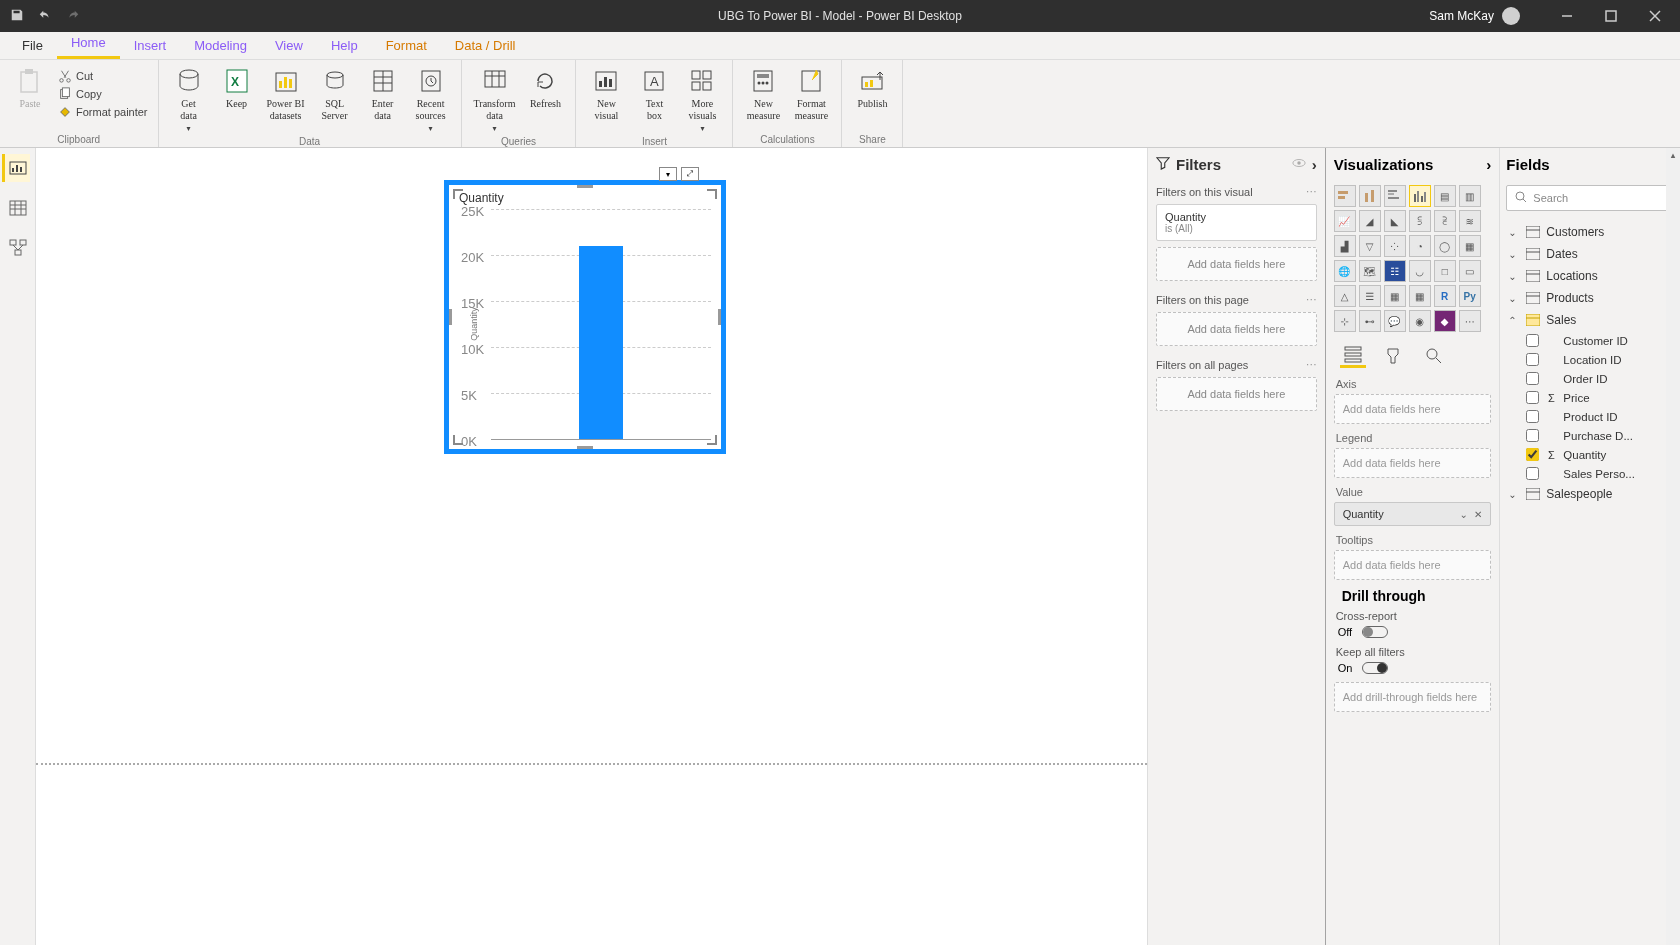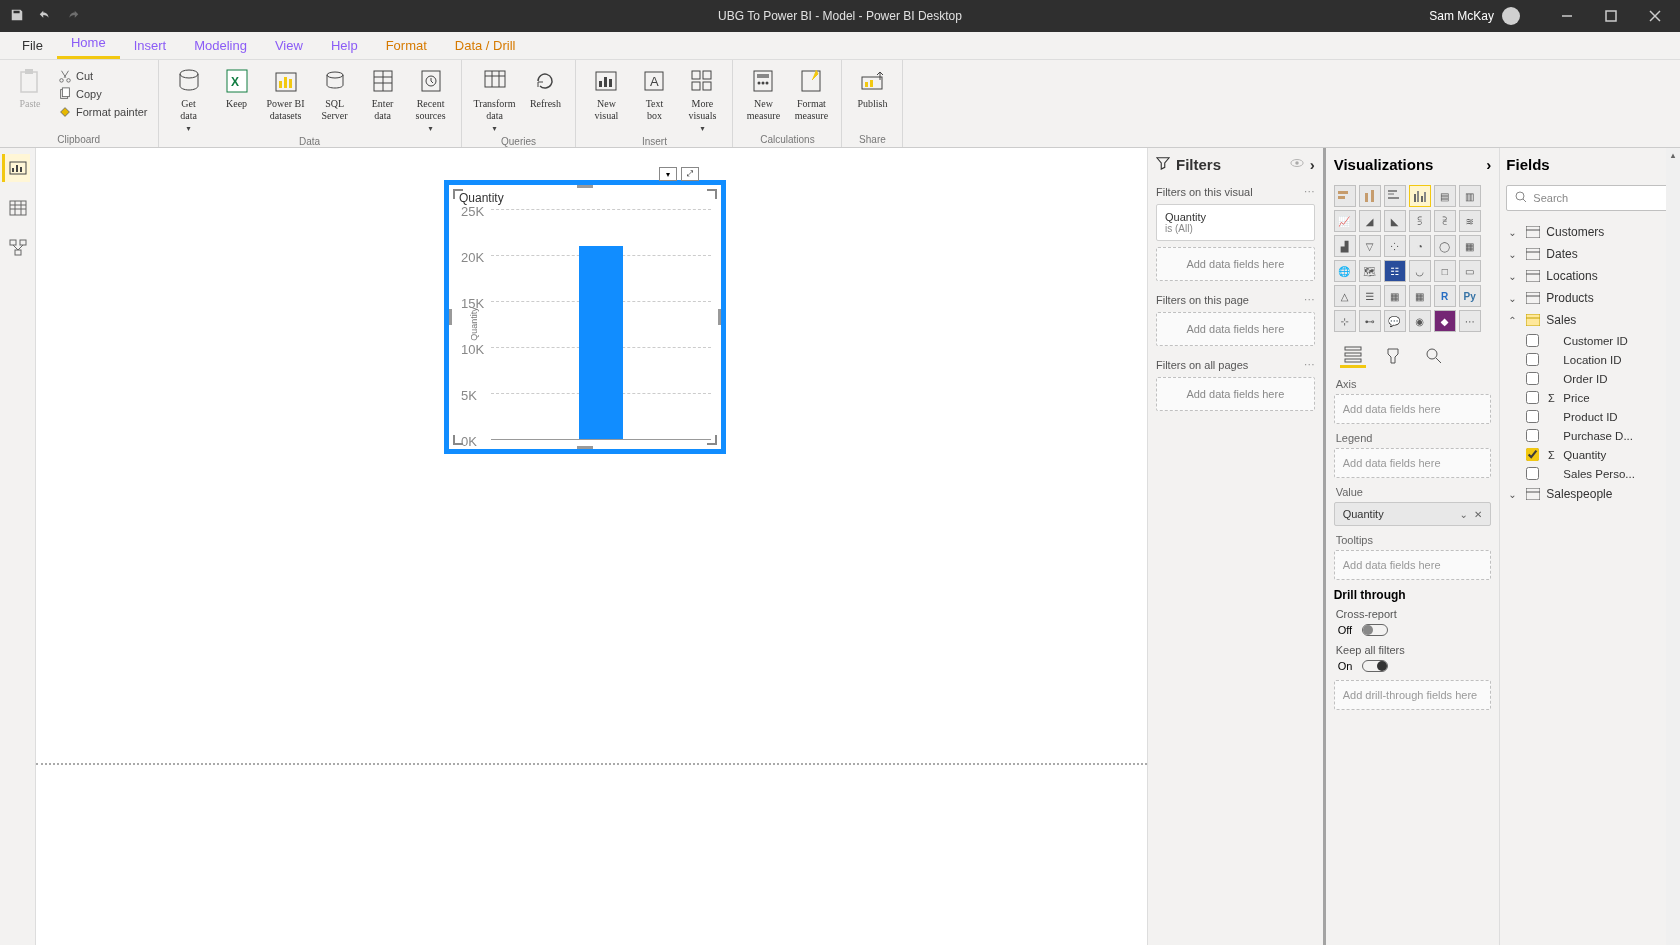--- a/index.html
+++ b/index.html
@@ -63,41 +63,41 @@
 .grid-line { position: absolute; left: 0; right: 0; border-top: 1px dashed #ccc; font-size: 13px; color: #888; }
 .grid-line span { position: absolute; left: -30px; top: -6px; }
 .bar { position: absolute; background: #118dff; }
 
 .canvas-divider { position: absolute; left: 0; right: 0; bottom: 180px; border-top: 2px dotted #aaa; }
 
 
 .panels { position: absolute; right: 0; top: 148px; width: 533px; bottom: 0; display: flex; background: #f3f2f1; border-left: 1px solid #ddd; }
 
 
-.filters-panel { width: 178px; border-right: 3px solid #a3a3a3; padding: 8px; font-size: 12px; color: #333; overflow-y: auto; }
+.filters-panel { width: 178px; border-right: 1px solid #a3a3a3; padding: 8px; font-size: 12px; color: #333; overflow-y: auto; }
 .panel-header { display: flex; align-items: center; gap: 6px; font-size: 15px; font-weight: 600; margin-bottom: 12px; }
 .panel-header .spacer { flex: 1; }
 .panel-header svg { width: 14px; height: 14px; }
 .filter-section { margin-bottom: 12px; }
 .filter-section-header { display: flex; justify-content: space-between; font-size: 11px; color: #555; margin-bottom: 6px; align-items: center; }
 .filter-card { border: 1px solid #d0d0d0; background: #fff; padding: 6px 8px; font-size: 11px; margin-bottom: 6px; border-radius: 2px; }
 .filter-dropzone { border: 1px dashed #c0c0c0; background: #fafafa; padding: 10px 8px; font-size: 11px; color: #888; text-align: center; border-radius: 2px; }
 
 
 .viz-panel { width: 175px; border-right: 1px solid #ddd; padding: 8px; font-size: 12px; overflow-y: auto; }
 .viz-grid { display: grid; grid-template-columns: repeat(6, 22px); gap: 3px; margin-bottom: 10px; }
 .viz-icon { width: 22px; height: 22px; background: #e8e8e8; border: 1px solid #c0c0c0; cursor: pointer; display: flex; align-items: center; justify-content: center; font-size: 10px; color: #555; }
 .viz-icon.selected { background: #fff5cc; border-color: #f2c811; }
 .viz-tabs { display: flex; gap: 14px; margin-bottom: 10px; padding-left: 6px; }
 .viz-tab { width: 26px; height: 26px; display: flex; align-items: center; justify-content: center; cursor: pointer; }
 .viz-tab.active { border-bottom: 3px solid #f2c811; }
 .well-label { font-size: 11px; color: #666; margin: 4px 0 4px 2px; }
 .well { border: 1px dashed #c0c0c0; background: #fafafa; padding: 8px; font-size: 11px; color: #999; border-radius: 2px; margin-bottom: 8px; }
 .well-filled { border: 1px solid #c8c8c8; background: #e8e8e8; padding: 5px 8px; font-size: 11px; color: #333; border-radius: 2px; margin-bottom: 8px; display: flex; justify-content: space-between; align-items: center; }
-.section-title { font-size: 12px; font-weight: 600; margin: 8px 0 6px; }
+.section-title { font-size: 14px; font-weight: 600; margin: 8px 8px 6px; }
 .toggle-row { display: flex; align-items: center; gap: 10px; font-size: 11px; margin: 4px 0 8px 4px; }
 .toggle { width: 26px; height: 12px; border: 1px solid #666; border-radius: 7px; position: relative; cursor:pointer; }
 .toggle .knob { position: absolute; width: 10px; height: 10px; background: #333; border-radius: 50%; top: 0px; }
 .toggle.off .knob { left: 0px; background: #888; }
 .toggle.on .knob { right: 0px; }
 
 
 .fields-panel { width: 180px; padding: 8px 6px; font-size: 12px; overflow-y: auto; }
 .search-box { border: 1px solid #c0c0c0; background: #fff; padding: 5px 8px; font-size: 11px; color: #888; display: flex; align-items: center; gap: 6px; margin-bottom: 10px; border-radius: 2px; }
 .table-row { display: flex; align-items: center; gap: 6px; font-size: 12px; color: #333; padding: 4px 2px; cursor: pointer; }

